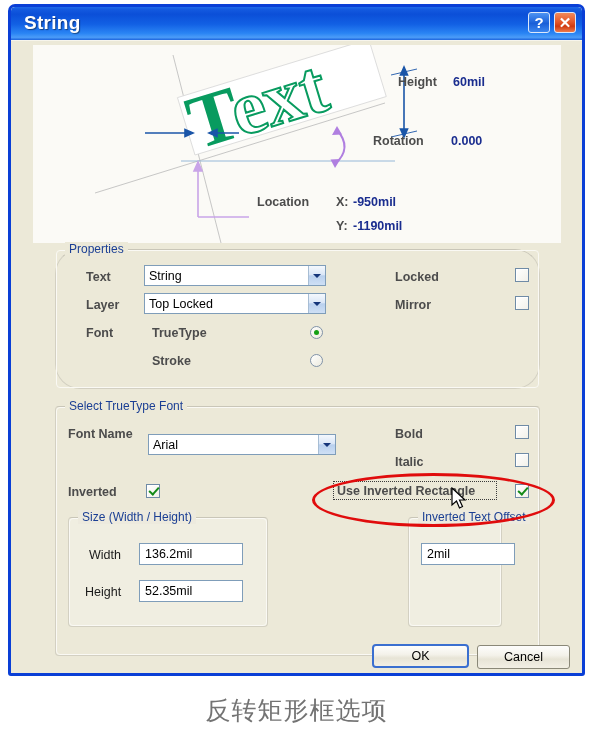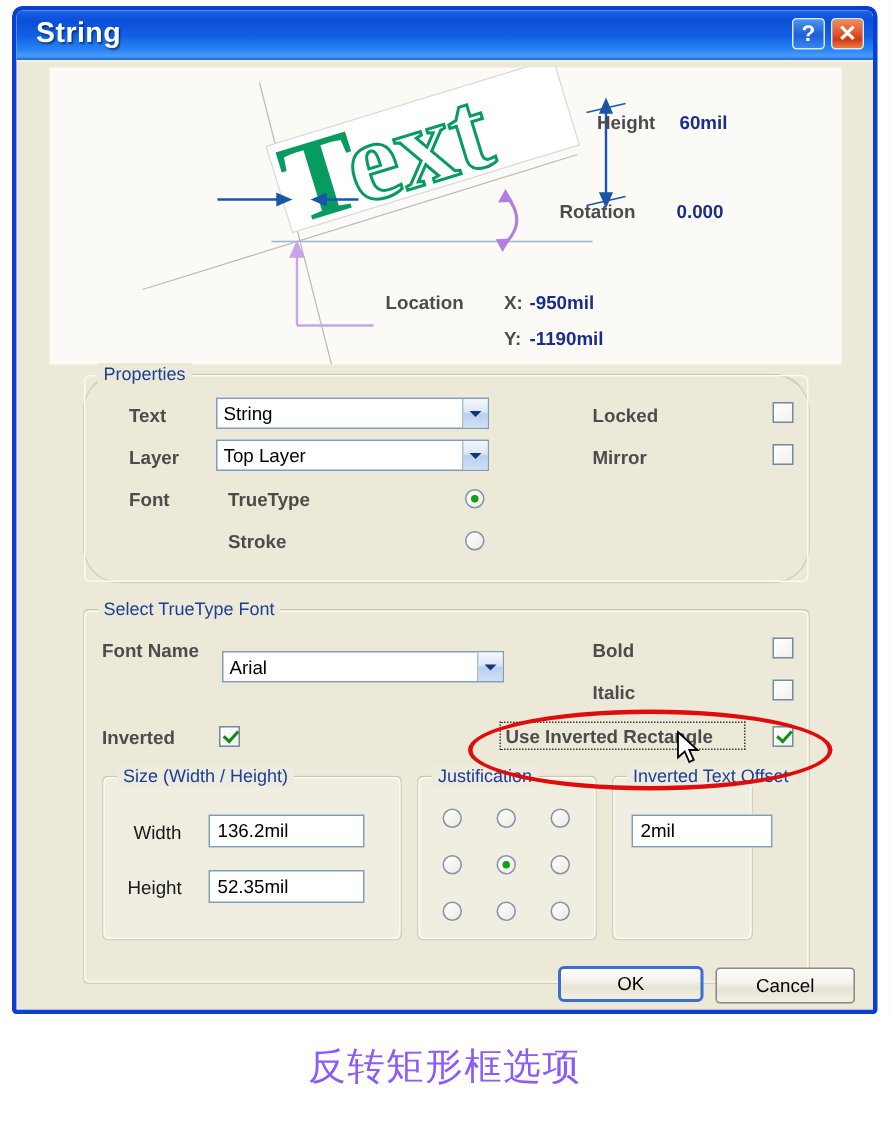--- a/index.html
+++ b/index.html
@@ -213,21 +213,21 @@
     pointer-events: none;
   }
 
   
   .cursor { position: absolute; pointer-events: none; }
 
   
   .caption {
     position: absolute; left: 0; top: 694px;
     width: 593px; text-align: center;
-    font-size: 25px; color: #8b5cf6;
+    font-size: 25px; color: #737373;
     font-family: "DejaVu Sans", sans-serif;
     letter-spacing: 1px;
   }
 </style>
 </head>
 <body>
 
 <div id="root">
 
   <div class="dialog">
@@ -303,21 +303,21 @@
         <div class="glabel">Properties</div>
 
         <div class="lbl" style="left:30px; top:20px;">Text</div>
         <div class="combo" style="left:88px; top:15px; width:182px; height:21px;">
           <div class="cval">String</div>
           <div class="carrow"></div>
         </div>
 
         <div class="lbl" style="left:30px; top:48px;">Layer</div>
         <div class="combo" style="left:88px; top:43px; width:182px; height:21px;">
-          <div class="cval">Top Layer</div>
+          <div class="cval">Top Locked</div>
           <div class="carrow"></div>
         </div>
 
         <div class="lbl" style="left:30px; top:76px;">Font</div>
         <div class="lbl" style="left:96px; top:76px;">TrueType</div>
         <div class="radio on" style="left:254px; top:76px;"></div>
 
         <div class="lbl" style="left:96px; top:104px;">Stroke</div>
         <div class="radio" style="left:254px; top:104px;"></div>
 
@@ -353,33 +353,20 @@
 
         <div class="group" style="left:12px; top:110px; width:200px; height:110px; background:#f0eee1;">
           <div class="group-inner"></div>
           <div class="glabel" style="background:#edeade;">Size (Width / Height)</div>
           <div class="lbl-plain" style="left:20px; top:30px;">Width</div>
           <div class="txtbox" style="left:70px; top:25px; width:104px; height:22px;">136.2mil</div>
           <div class="lbl-plain" style="left:16px; top:67px;">Height</div>
           <div class="txtbox" style="left:70px; top:62px; width:104px; height:22px;">52.35mil</div>
         </div>
 
-        <div class="group" style="left:222px; top:110px; width:120px; height:110px; background:#f0eee1;">
-          <div class="group-inner"></div>
-          <div class="glabel" style="background:#edeade;">Justification</div>
-          <div class="radio" style="left:16px; top:21px;"></div>
-          <div class="radio" style="left:52px; top:21px;"></div>
-          <div class="radio" style="left:88px; top:21px;"></div>
-          <div class="radio" style="left:16px; top:52px;"></div>
-          <div class="radio on" style="left:52px; top:52px;"></div>
-          <div class="radio" style="left:88px; top:52px;"></div>
-          <div class="radio" style="left:16px; top:83px;"></div>
-          <div class="radio" style="left:52px; top:83px;"></div>
-          <div class="radio" style="left:88px; top:83px;"></div>
-        </div>
 
         <div class="group" style="left:352px; top:110px; width:94px; height:110px; background:#f0eee1;">
           <div class="group-inner"></div>
           <div class="glabel" style="background:#edeade;">Inverted Text Offset</div>
           <div class="txtbox" style="left:12px; top:25px; width:94px; height:22px;">2mil</div>
         </div>
       </div>
 
       <div class="btn default" style="left:361px; top:603px; width:97px;">OK</div>
       <div class="btn" style="left:466px; top:604px; width:93px;">Cancel</div>

